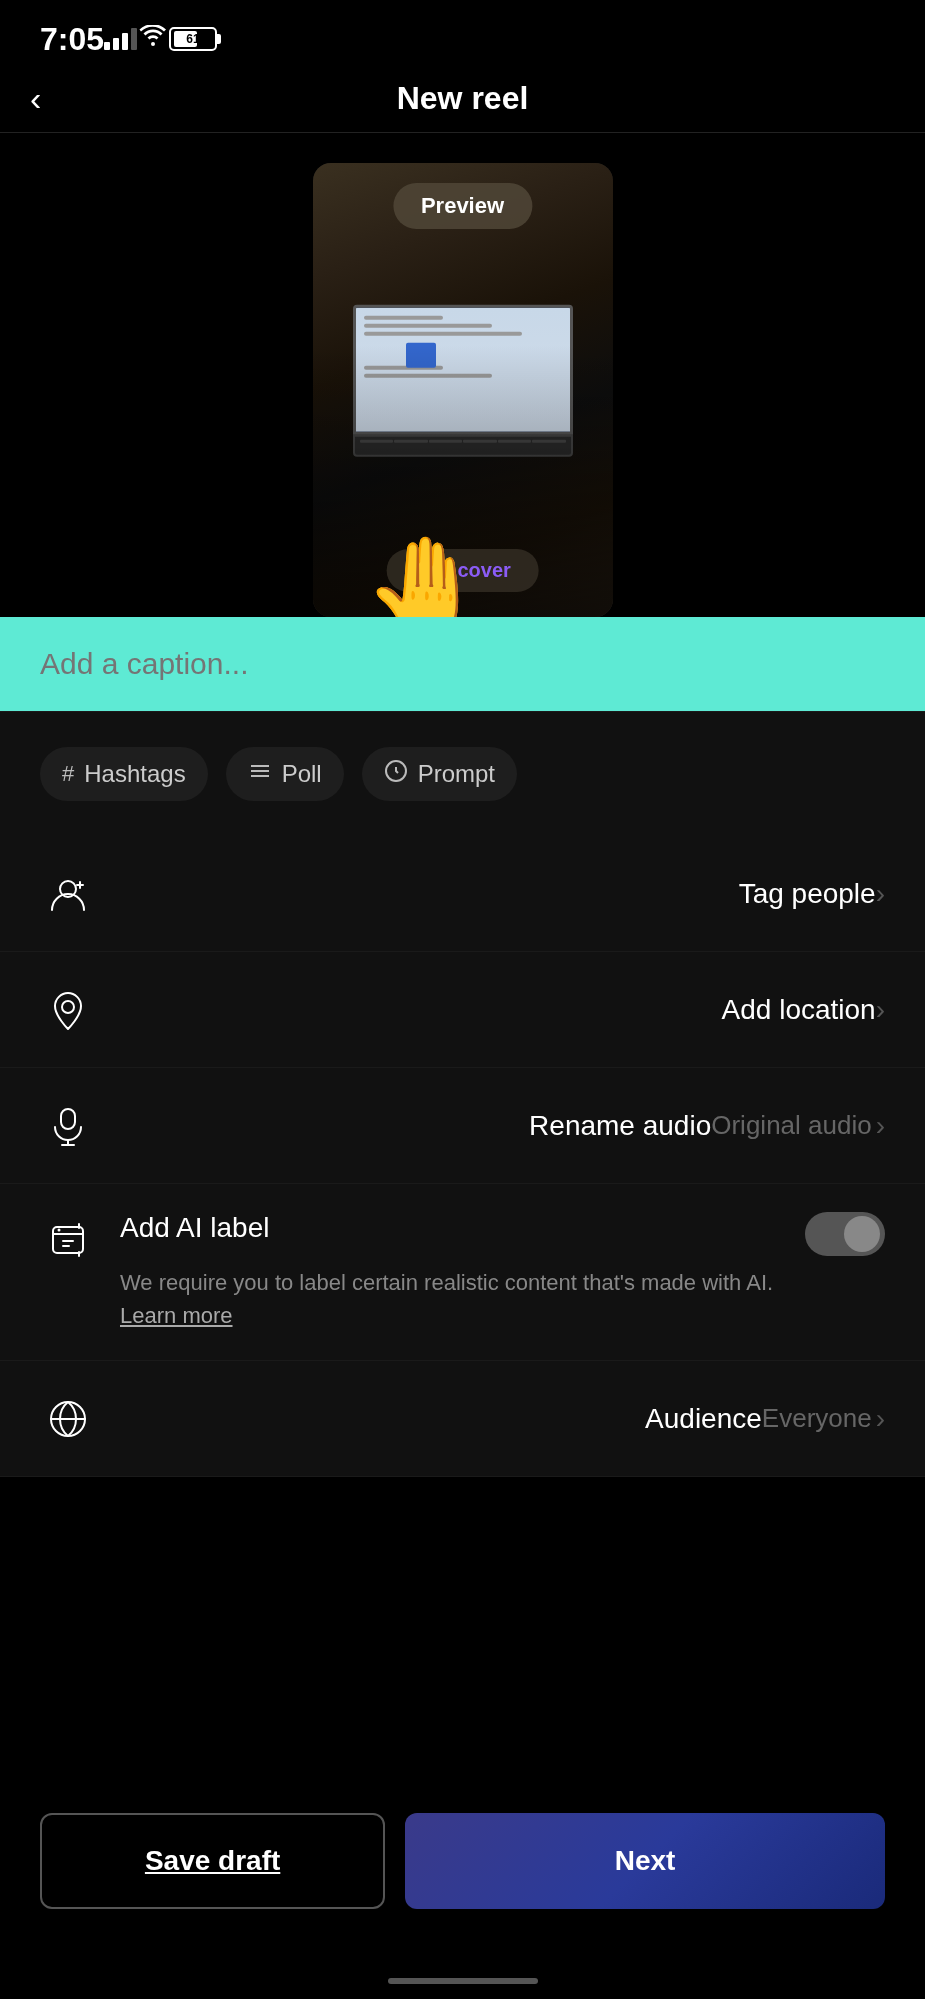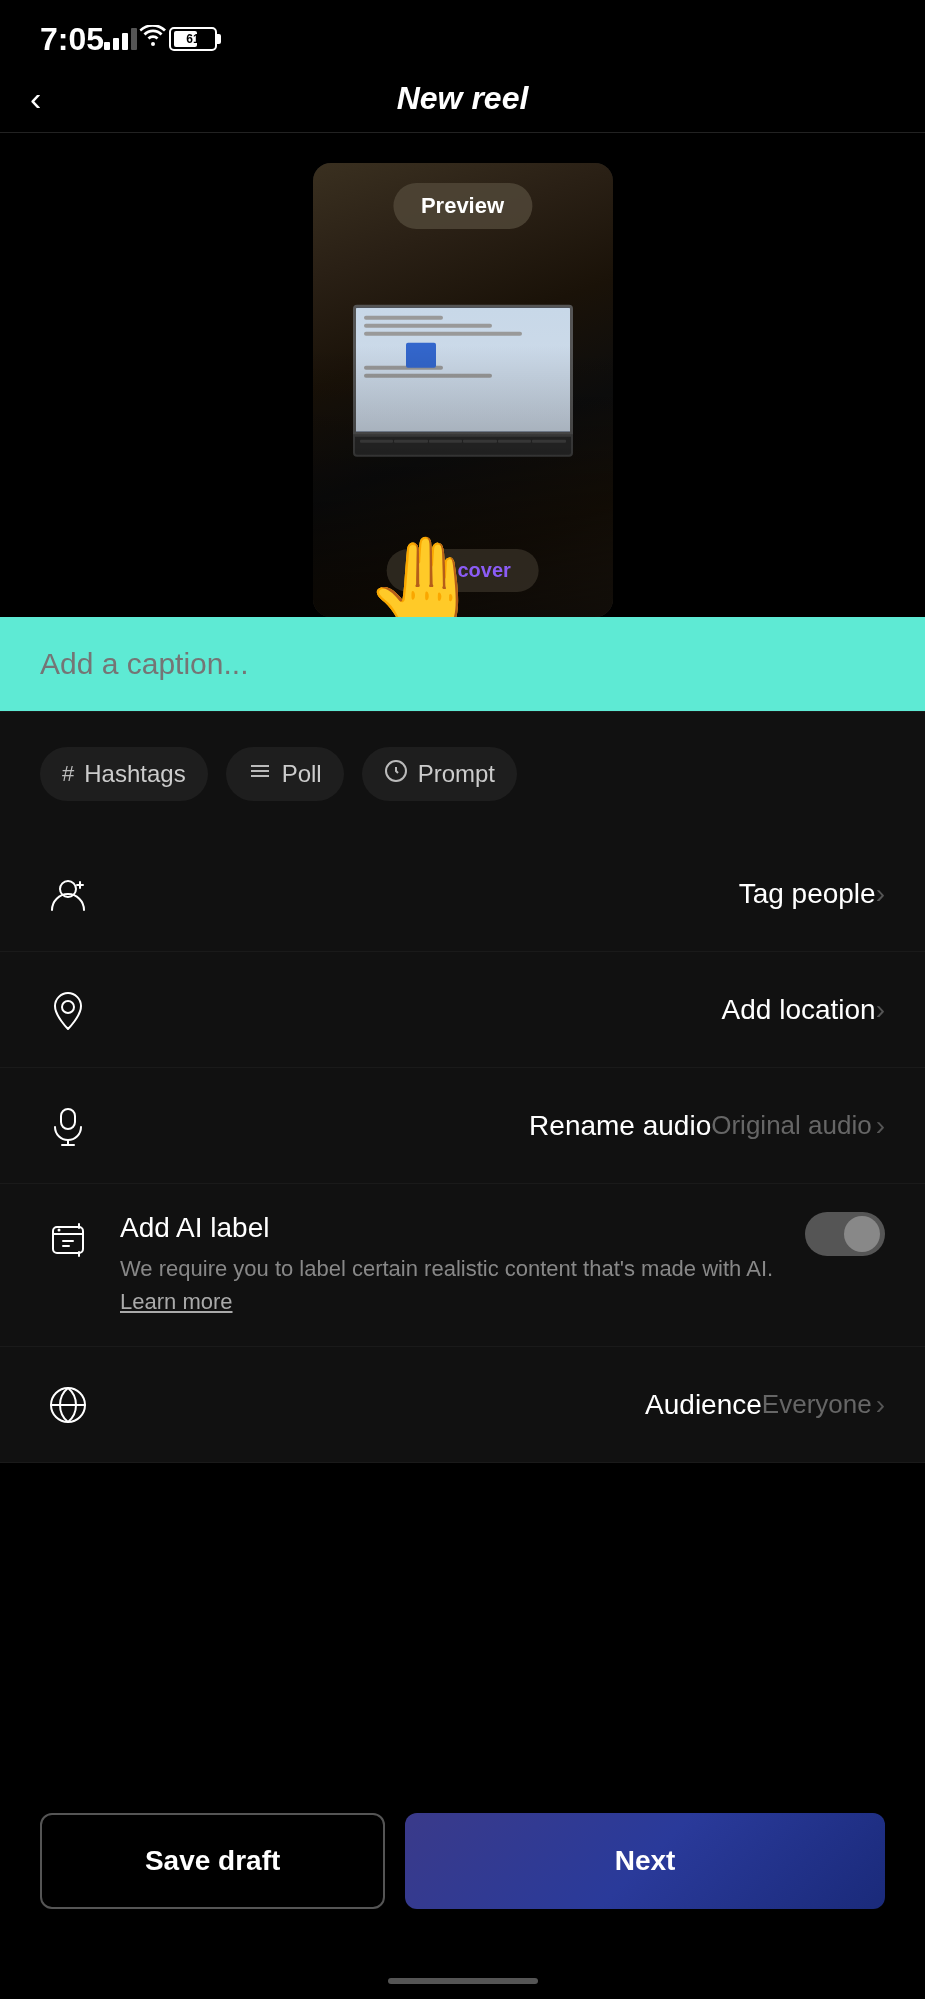--- a/index.html
+++ b/index.html
@@ -95,21 +95,20 @@
       left: 30px;
       font-size: 34px;
       color: #fff;
       cursor: pointer;
       font-weight: 300;
     }
     .header-title {
       font-size: 32px;
       font-weight: 700;
       color: #fff;
-      font-style: italic;
     }
 
     
     .preview-area {
       display: flex;
       flex-direction: column;
       align-items: center;
       background: #000;
       padding: 30px 0 0;
     }
@@ -356,21 +355,21 @@
       justify-content: center;
       margin-right: 25px;
       flex-shrink: 0;
     }
     .ai-label-content {
       flex: 1;
     }
     .ai-label-title {
       font-size: 28px;
       color: #fff;
-      margin-bottom: 8px;
+      margin-bottom: 22px;
     }
     .ai-label-desc {
       font-size: 22px;
       color: #888;
       line-height: 1.5;
     }
     .ai-label-link {
       color: #aaa;
       text-decoration: underline;
     }
@@ -407,20 +406,21 @@
     .save-draft-btn {
       flex: 1;
       background: transparent;
       border: 2px solid #555;
       color: #fff;
       font-size: 28px;
       font-weight: 700;
       padding: 30px 24px;
       border-radius: 12px;
       cursor: pointer;
+      text-decoration: underline;
     }
     .next-btn {
       flex: 1.5;
       background: linear-gradient(135deg, #3a3a8a, #2a3a9a, #1a2a7a);
       border: none;
       color: #fff;
       font-size: 28px;
       font-weight: 700;
       padding: 30px 20px;
       border-radius: 12px;

